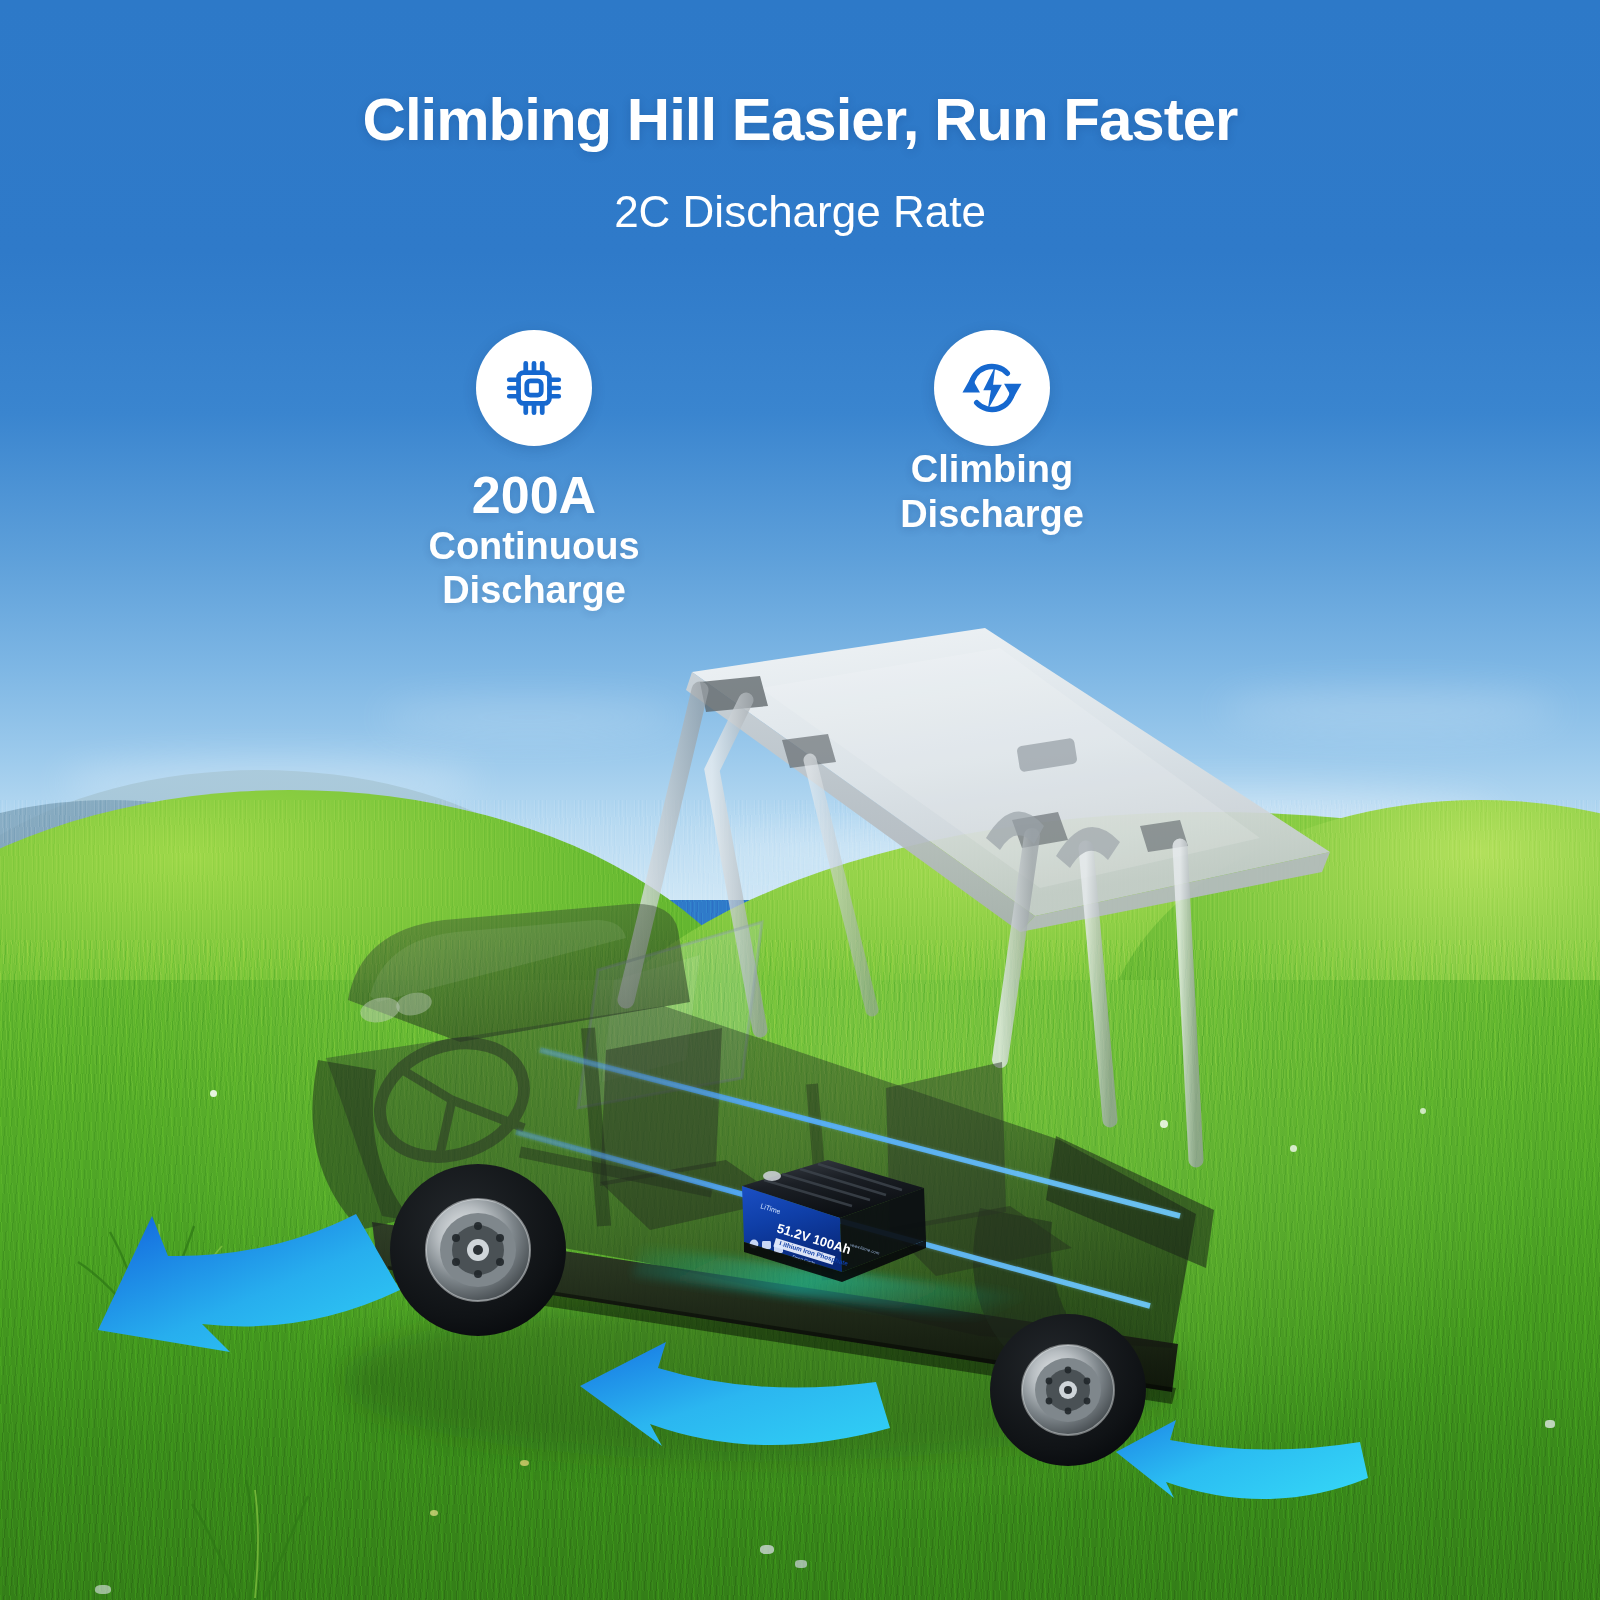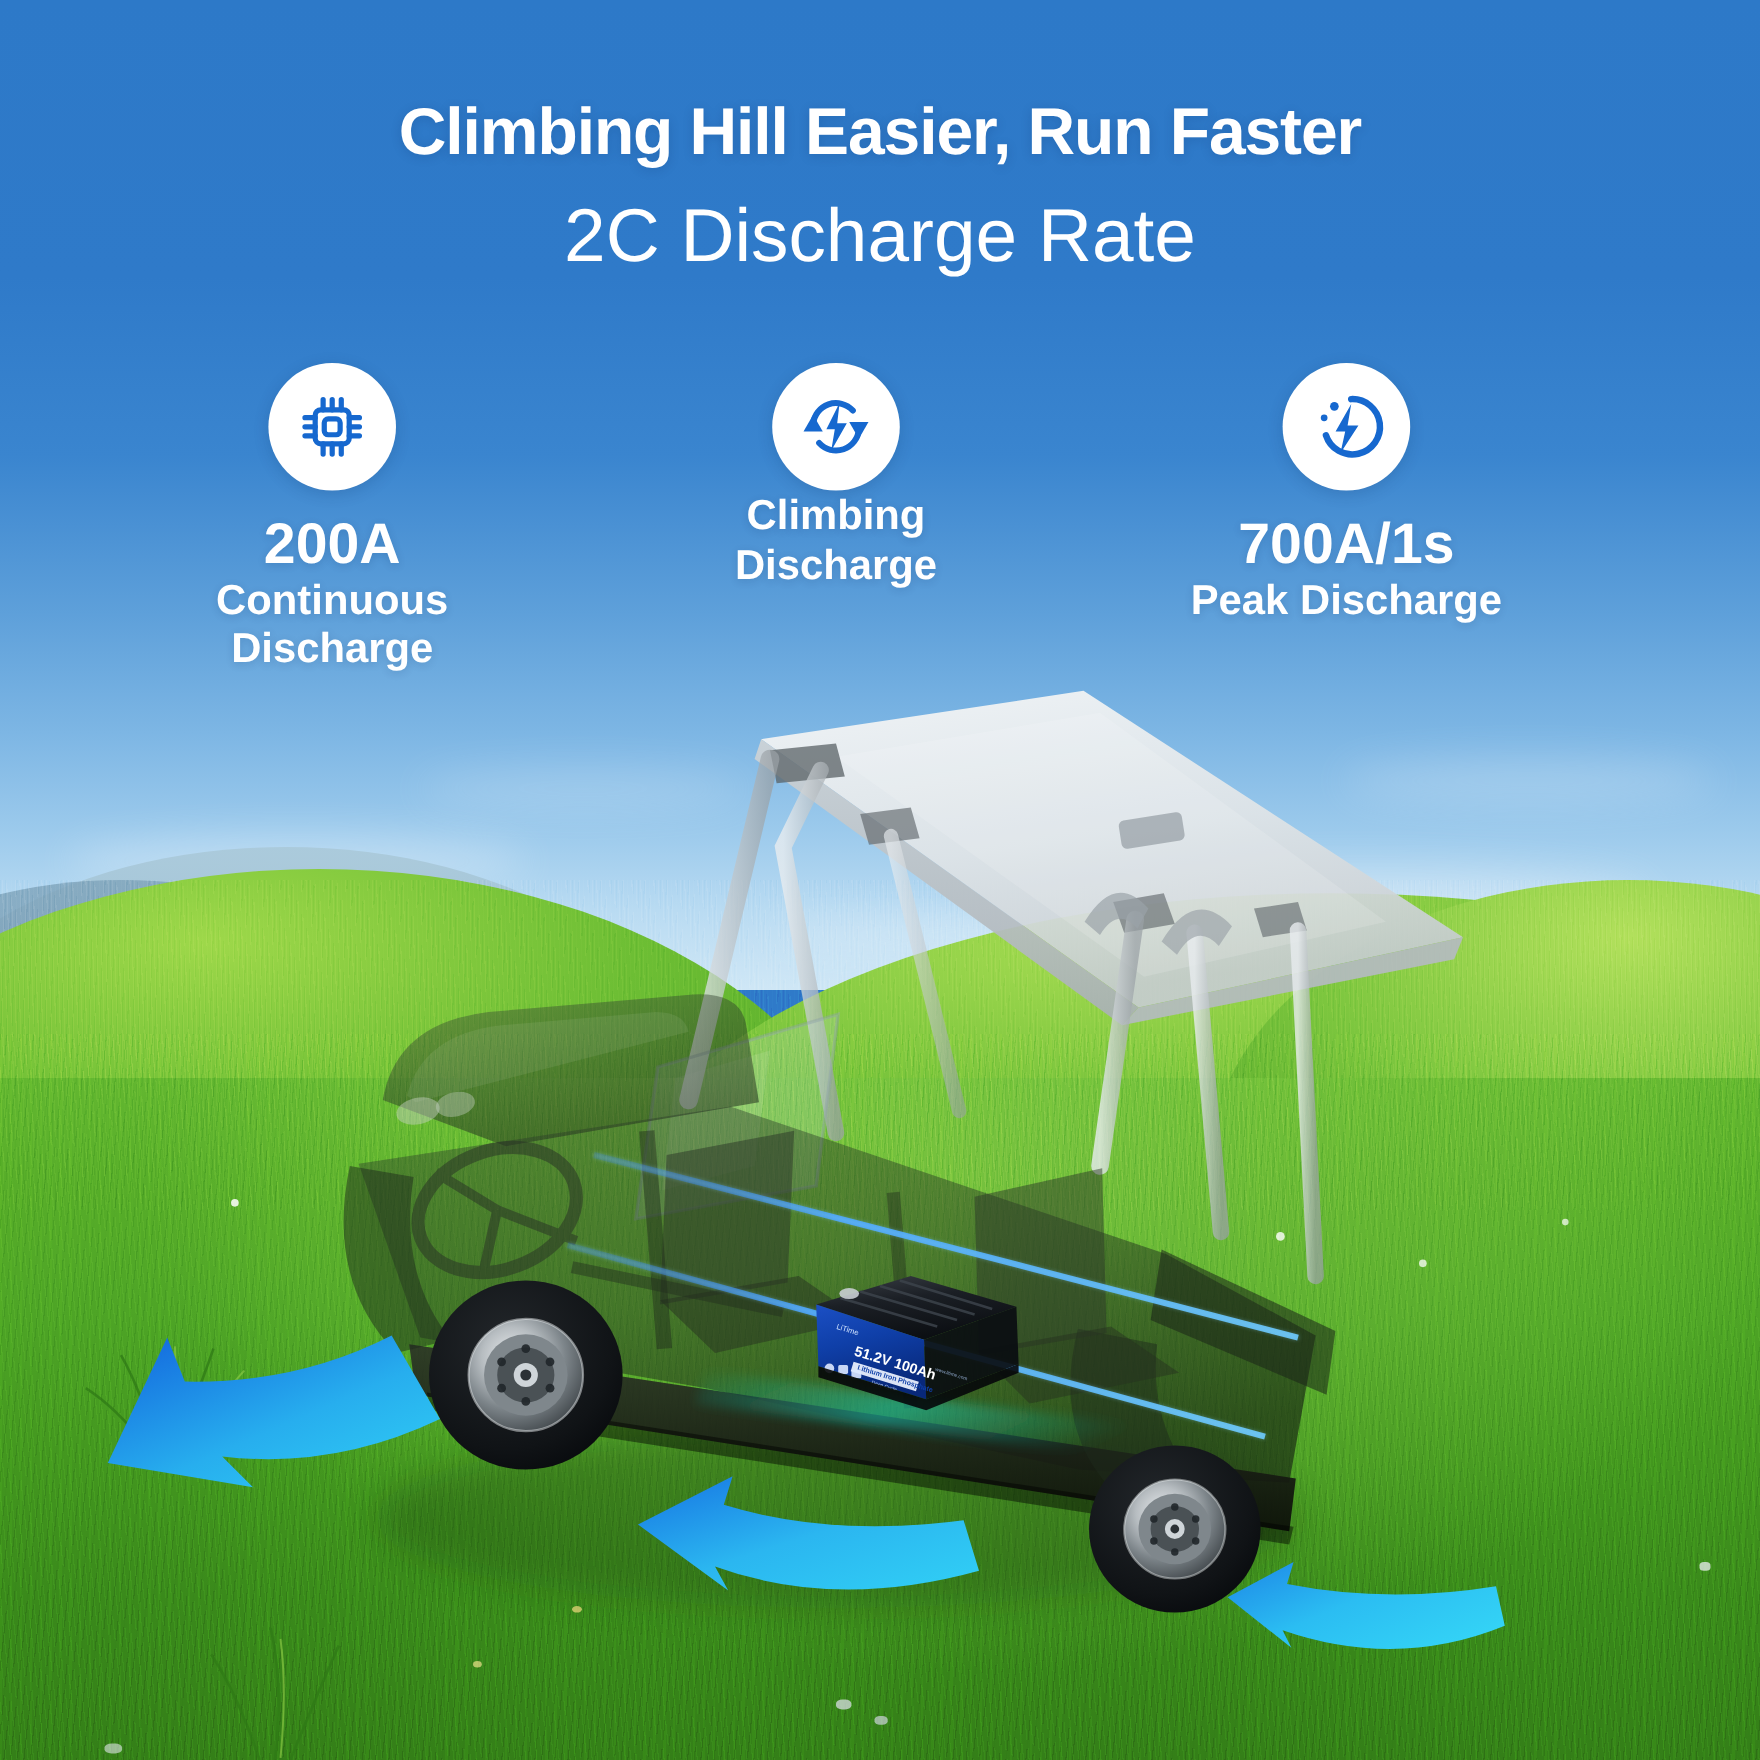--- a/index.html
+++ b/index.html
@@ -107,22 +107,22 @@
 
   
   .header { position:absolute; left:0; top:0; width:1600px; z-index:40; text-align:center; }
   .title {
     margin-top:88px;
     font-size:60px; font-weight:bold; color:#ffffff;
     letter-spacing:-1px; line-height:1.05;
     text-shadow:0 2px 10px rgba(0,40,90,.18);
   }
   .subtitle {
-    margin-top:24px;
-    font-size:68px; font-weight:normal; color:#ffffff;
+    margin-top:36px;
+    font-size:44px; font-weight:normal; color:#ffffff;
     letter-spacing:0px;
   }
 
   
   .stats {
     position:absolute; left:0; top:330px; width:1508px; z-index:40;
     display:flex; justify-content:center; align-items:flex-start;
   }
   .stat { width:390px; text-align:center; }
   .stat.s1 { margin-left:18px; }
@@ -494,26 +494,14 @@
         </g>
         <path d="M13 22 L21 36 L5 36 Z" fill="#1668cf"></path>
         <path d="M51 42 L43 28 L59 28 Z" fill="#1668cf"></path>
         <path d="M35 12 L24 34 L31 34 L28 52 L41 29 L33 29 Z" fill="#1668cf"></path>
       </svg>
     </div>
     <div class="stat-desc">Climbing</div>
     <div class="stat-desc">Discharge</div>
   </div>
 
-  <div class="stat s3">
-    <div class="badge">
-      <svg width="70" height="70" viewBox="0 0 64 64">
-        <path d="M36 9 A23 23 0 1 1 15 39" fill="none" stroke="#1668cf" stroke-width="5.4" stroke-linecap="round"></path>
-        <circle cx="22" cy="15" r="3.6" fill="#1668cf"></circle>
-        <circle cx="13.5" cy="24.5" r="2.8" fill="#1668cf"></circle>
-        <path d="M36 13 L23 36 L31 36 L27 54 L42 31 L33 31 Z" fill="#1668cf"></path>
-      </svg>
-    </div>
-    <div class="stat-value">700A/1s</div>
-    <div class="stat-desc">Peak Discharge</div>
-  </div>
 
 </div>
 
 </body></html>

